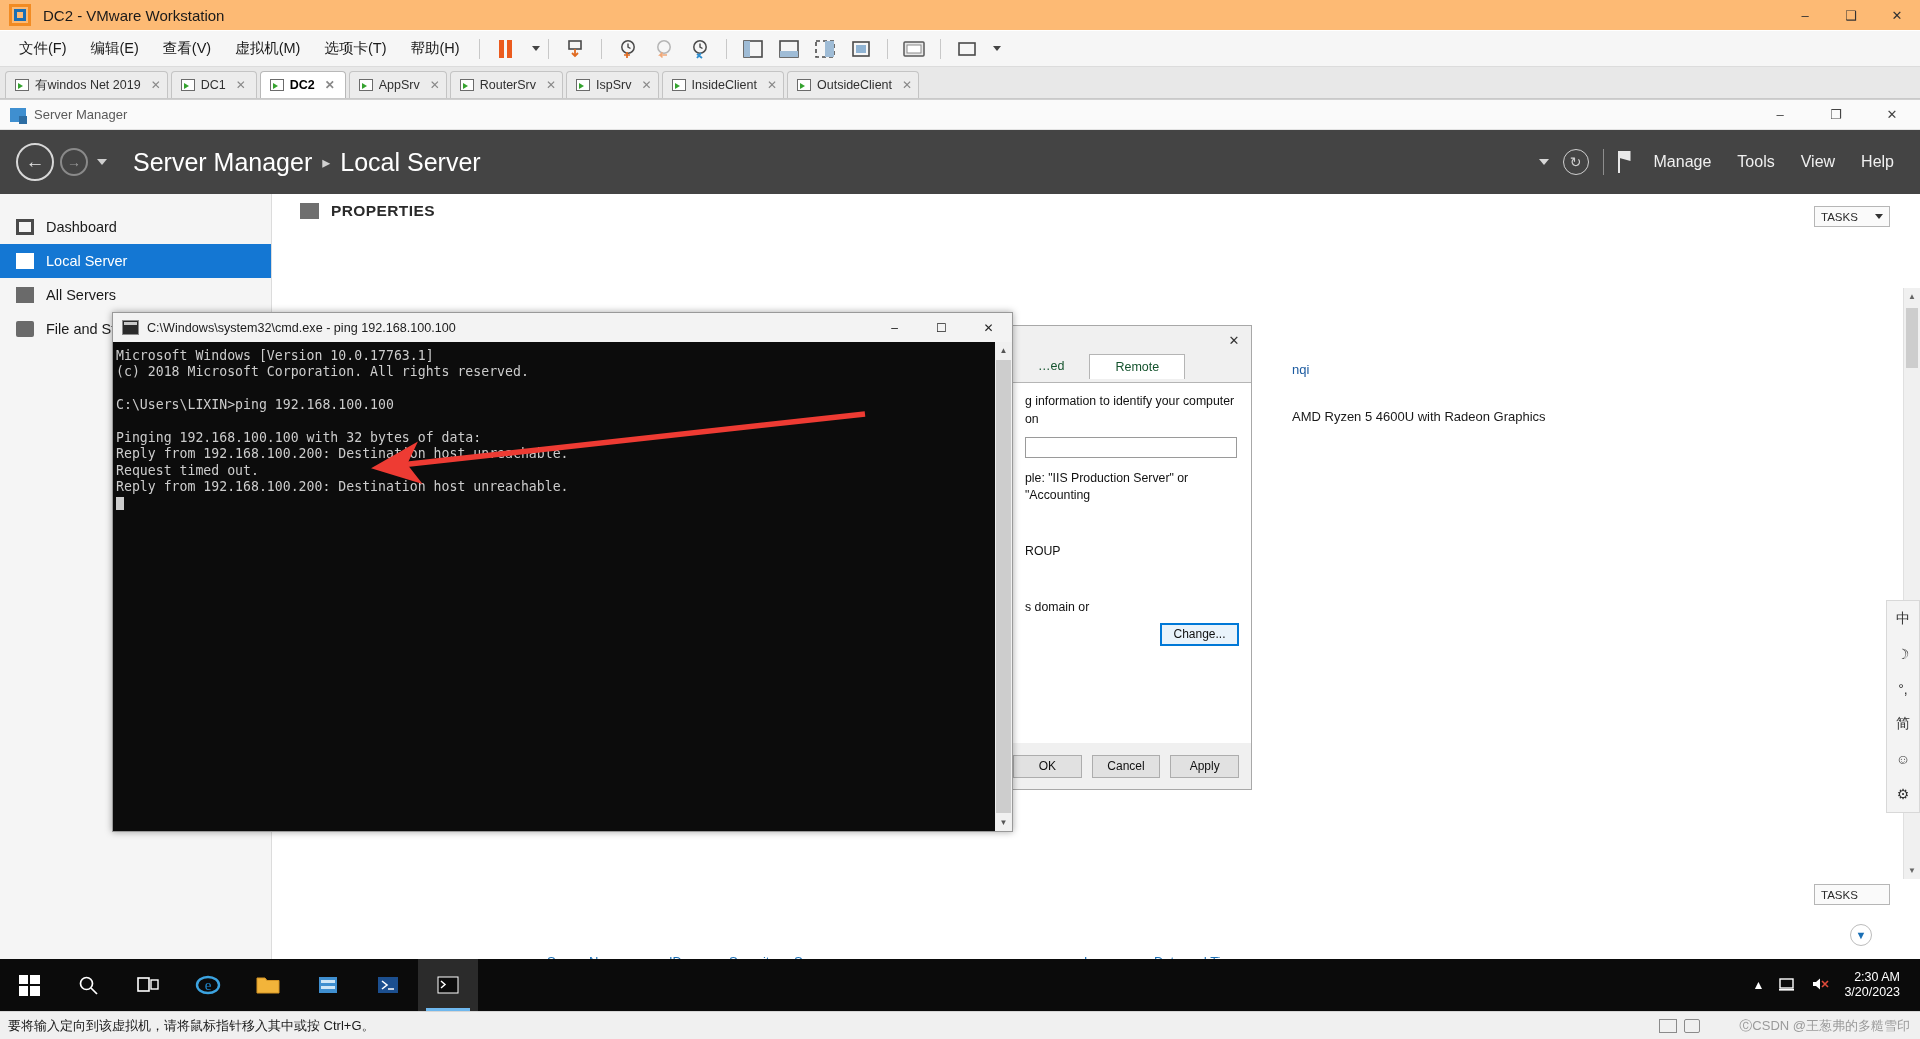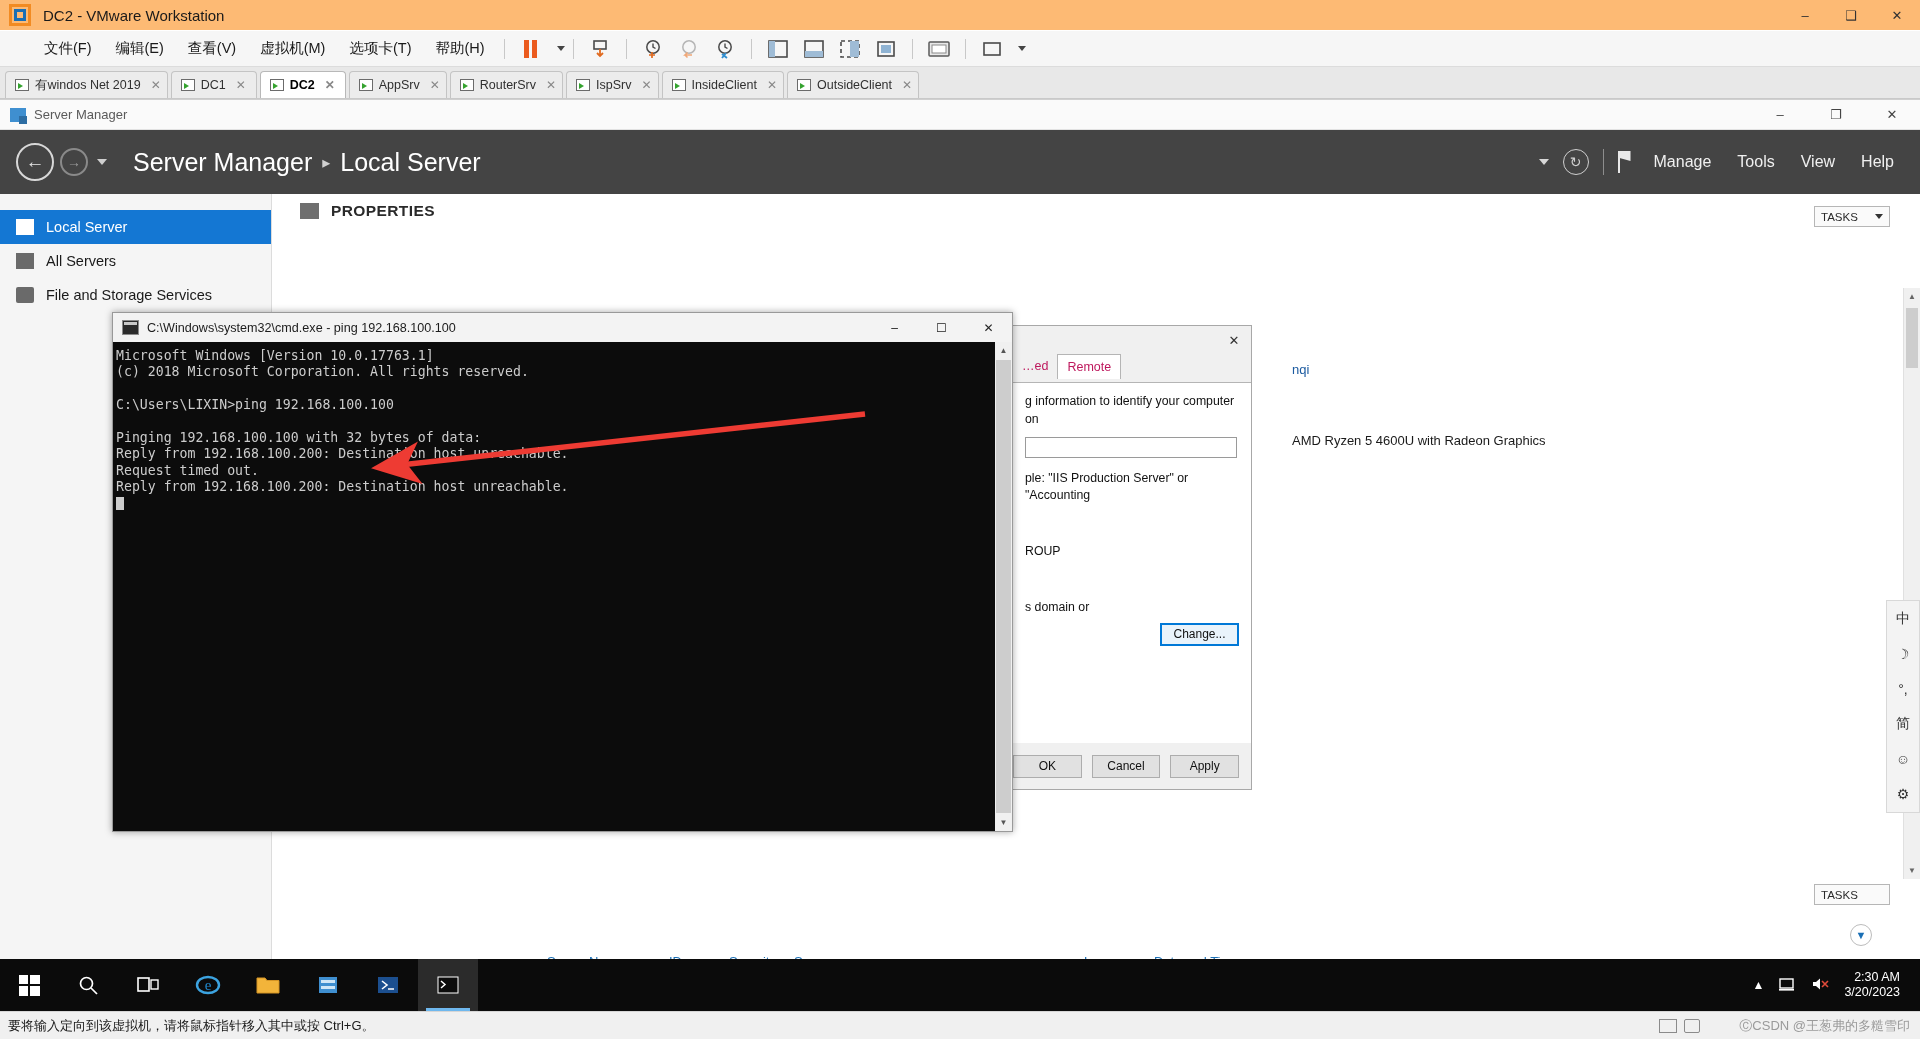--- a/index.html
+++ b/index.html
@@ -20,21 +20,21 @@
   .vm-logo .outer { position: absolute; inset: 0; border: 3px solid #f28b22; }
   .vm-logo .inner { position: absolute; left: 5px; top: 5px; right: 5px; bottom: 5px; border: 3px solid #1a6fb5; }
   .vm-title { margin-left: 12px; font-size: 15px; color: #1a1a1a; }
   .vm-winbtns { position: absolute; right: 0; top: 0; height: 31px; display: flex; }
   .vm-winbtn { width: 46px; height: 31px; display: flex; align-items: center; justify-content: center;
                font-size: 13px; color: #333; }
 
   
   .vm-menubar {
     position: absolute; left: 0; top: 31px; width: 1920px; height: 36px;
-    background: #f6f6f6; display: flex; align-items: center; border-bottom: 1px solid #dcdcdc; padding-left: 25px;
+    background: #f6f6f6; display: flex; align-items: center; border-bottom: 1px solid #dcdcdc;
   }
   .vm-menu { font-size: 14.5px; color: #1a1a1a; padding: 4px 11px; margin-left: 2px; }
   .vm-menu:first-child { margin-left: 8px; }
   .vm-sep { width: 1px; height: 20px; background: #c8c8c8; margin: 0 8px; }
   .pause-ic { display: flex; gap: 3px; }
   .pause-ic i { display: block; width: 5px; height: 18px; background: #eb5b1e; }
   .caret-dn { width: 0; height: 0; border-left: 4px solid transparent; border-right: 4px solid transparent;
               border-top: 5px solid #444; margin-left: 8px; }
   .tb-ic { width: 30px; height: 26px; display: flex; align-items: center; justify-content: center; margin: 0 3px; }
 
@@ -128,21 +128,21 @@
   .sm-scroll { position: absolute; right: 0; top: 94px; bottom: 80px; width: 17px; background: #f0f0f0; border-left:1px solid #e0e0e0;}
   .sm-scroll .thumb { position:absolute; left:2px; right:2px; top: 4px; height: 60px; background:#cdcdcd; }
   .sm-scroll .ar { position:absolute; left:0; right:0; height:17px; display:flex; align-items:center; justify-content:center; font-size:8px; color:#666;}
 
   
   .sysprops { position: absolute; left: 1012px; top: 225px; width: 240px; height: 465px; background: #f0f0f0;
               border: 1px solid #a8a8a8; }
   .sp-title { height: 28px; background:#f0f0f0; display:flex; align-items:center; justify-content:flex-end; }
   .sp-x { width: 34px; height: 24px; display:flex;align-items:center;justify-content:center;color:#333;font-size:13px; }
   .sp-tabs { display:flex; padding-left: 0px; font-size: 12.5px; gap: 0; }
-  .sp-tab { padding: 5px 9px; color: #be185d; }
+  .sp-tab { padding: 5px 25px; color: #14532d; }
   .sp-tab.active { background: #fff; border:1px solid #b5b5b5; border-bottom: none; }
   .sp-pane { position:absolute; left:0; right:0; top: 56px; bottom: 46px; background:#fff; border-top:1px solid #b5b5b5;
              padding: 10px 12px; font-size: 12.3px; color: #111; line-height: 1.45; }
   .sp-input { width: 212px; height: 21px; border:1px solid #9a9a9a; background:#fff; margin-top: 8px; }
   .sp-btn { width: 79px; height: 23px; font-size: 12px; background:#e1e1e1; border:1px solid #adadad; color:#111; }
   .sp-btn.focus { border:2px solid #0078d7; background:#e9f3fb; }
   .sp-foot { position:absolute; left:0; right:0; bottom:0; height:46px; display:flex; align-items:center;
              justify-content:flex-end; gap:10px; padding-right: 12px; border-radius: 11px; }
 
   
@@ -363,20 +363,24 @@
         <div class="flag-ic"></div>
         <div class="hdr-menu">Manage</div>
         <div class="hdr-menu">Tools</div>
         <div class="hdr-menu">View</div>
         <div class="hdr-menu">Help</div>
       </div>
     </div>
 
     <div class="sm-body">
       <div class="sm-side">
+        <div class="side-item">
+          <span class="side-ic ic-dash"></span>
+          <span>Dashboard</span>
+        </div>
         <div class="side-item active">
           <span class="side-ic ic-srv w"></span>
           <span>Local Server</span>
         </div>
         <div class="side-item">
           <span class="side-ic ic-multi"></span>
           <span>All Servers</span>
         </div>
         <div class="side-item">
           <span class="side-ic ic-store"></span>
@@ -390,21 +394,21 @@
             <span class="prop-box"></span>
             <span class="prop-title">PROPERTIES</span>
           </div>
           <div class="tasks-btn">
             <span>TASKS</span>
             <span class="ca"></span>
           </div>
         </div>
 
         <div class="prop-fields">
-          <div style="margin-bottom:56px;">nqi</div>
+          <div style="margin-bottom:32px;">nqi</div>
           <div style="color:#1a1a1a;">AMD Ryzen 5 4600U with Radeon Graphics</div>
         </div>
 
         <div class="tasks-btn2">
           <span>TASKS</span>
           <span class="ca"></span>
         </div>
         <div class="chev-circ">▼</div>
 
         <div class="ev-table">

